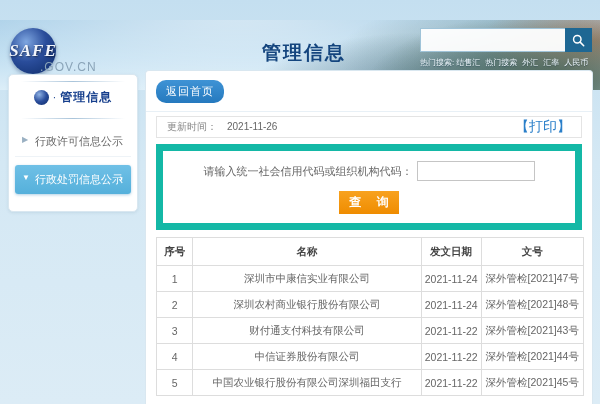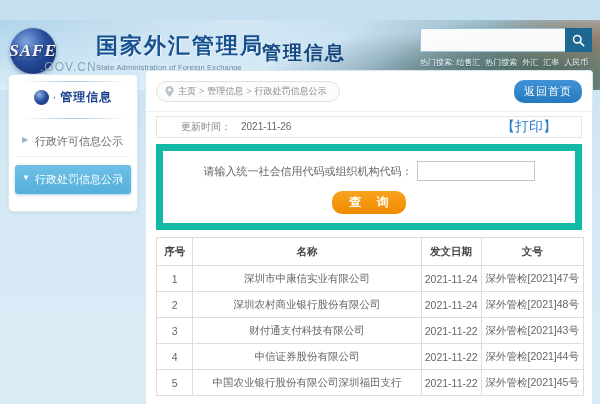--- a/index.html
+++ b/index.html
@@ -90,31 +90,31 @@
   }
   .crumb-pill .sep { margin:0 3px; color:#aaa; }
   .crumb-pill .crumb-part { cursor:pointer; }
   .home-btn {
     background:linear-gradient(180deg,#3f93d5,#2579be); color:#fff; font-size:11px;
     border:none; border-radius:10px; padding:4px 10px; cursor:pointer; letter-spacing:1px;
   }
   .page-title { padding:8px 16px 6px; font-size:13px; font-weight:bold; color:#1a75bc; letter-spacing:1px; }
   .update-box {
     margin:4px 10px 0; border:1px solid #e4e4e4; display:flex; align-items:center;
-    justify-content:space-between; padding:5px 24px; height:22px;
+    justify-content:space-between; padding:5px 10px; height:22px;
   }
   .update-left { font-size:10px; color:#888; }
   .update-left .date { color:#666; margin-left:10px; }
   .print-link { font-size:14px; color:#2a7fc9; cursor:pointer;font-family:Liberation Serif, serif; }
   .query-box { margin:6px 10px 0; border:7px solid #14b8a6; padding:10px 0 9px; text-align:center; }
   .query-line { font-size:11px; color:#666; display:flex; align-items:center; justify-content:center; gap:4px; }
   .query-input { width:118px; height:20px; border:1px solid #c5c5c5; outline:none; font-size:10px; padding:0 4px; }
   .query-btn {
     margin-top:10px; background:linear-gradient(180deg,#f8a21f,#ef8c00); color:#fff;
-    border:none; border-radius:10px; width:74px; height:23px; font-size:12px; font-weight:bold;
+    border:none; border-radius:0; width:60px; height:23px; font-size:12px; font-weight:bold;
     letter-spacing:6px; padding-left:6px; cursor:pointer;
   }
   .result-table { margin:7px 10px 0; width:428px; border-collapse:collapse; table-layout:fixed; }
   .result-table th, .result-table td {
     border:1px solid #ddd; font-size:10.5px; text-align:center; padding:0 3px;
     overflow:hidden; white-space:nowrap;margin-top:23px;
   }
   .result-table th { color:#444; font-weight:bold; height:28px; background:#fff; }
   .result-table td { color:#666; height:26px; }
   .result-table td.name-cell { cursor:pointer; }
@@ -123,24 +123,20 @@
 </head>
 <body>
 
 <div class="screen">
 
   <div class="banner">
     <div class="logo-globe">
       <span class="safe-txt">SAFE</span>
     </div>
     <div class="logo-gov">.GOV.CN</div>
-    <div class="org-block">
-      <div class="org-name">国家外汇管理局</div>
-      <div class="org-en">State Administration of Foreign Exchange</div>
-    </div>
     <div class="branch-name">管理信息</div>
     <div class="search-wrap">
       <input class="search-input" type="text" style="">
       <button class="search-btn">
         <svg width="13" height="13" viewBox="0 0 16 16">
           <circle cx="6.5" cy="6.5" r="4.6" fill="none" stroke="#ffffff" stroke-width="1.8"></circle>
           <line x1="10" y1="10" x2="14.4" y2="14.4" stroke="#ffffff" stroke-width="1.9" stroke-linecap="round"></line>
         </svg>
       </button>
     </div>
@@ -158,27 +154,20 @@
       </span>
     </div>
     <div id="sidebar-items">
         <div class="side-item"><span class="arrow-l">▶</span><span>行政许可信息公示</span></div>
         <div class="side-item active"><span class="arrow-l">▼</span><span>行政处罚信息公示</span><span class="arrow-r">›</span></div>
       </div>
   </div>
 
   <div class="main">
     <div class="crumb-row">
-      <span class="crumb-pill">
-        <svg width="9" height="11" viewBox="0 0 12 16">
-          <path d="M6 0C2.7 0 0 2.6 0 5.8 0 10 6 16 6 16s6-6 6-10.2C12 2.6 9.3 0 6 0z" fill="#b9c4cc"></path>
-          <circle cx="6" cy="5.6" r="2.3" fill="#fff"></circle>
-        </svg>
-        <span id="crumb-parts"><span class="crumb-part">主页</span><span class="sep">&gt;</span><span class="crumb-part">管理信息</span><span class="sep">&gt;</span><span class="crumb-part">行政处罚信息公示</span></span>
-      </span>
       <button class="home-btn">返回首页</button>
     </div>
 
 
     <div class="update-box">
       <span class="update-left">
         <span>更新时间：</span><span class="date">2021-11-26</span>
       </span>
       <span class="print-link">【打印】</span>
     </div>

